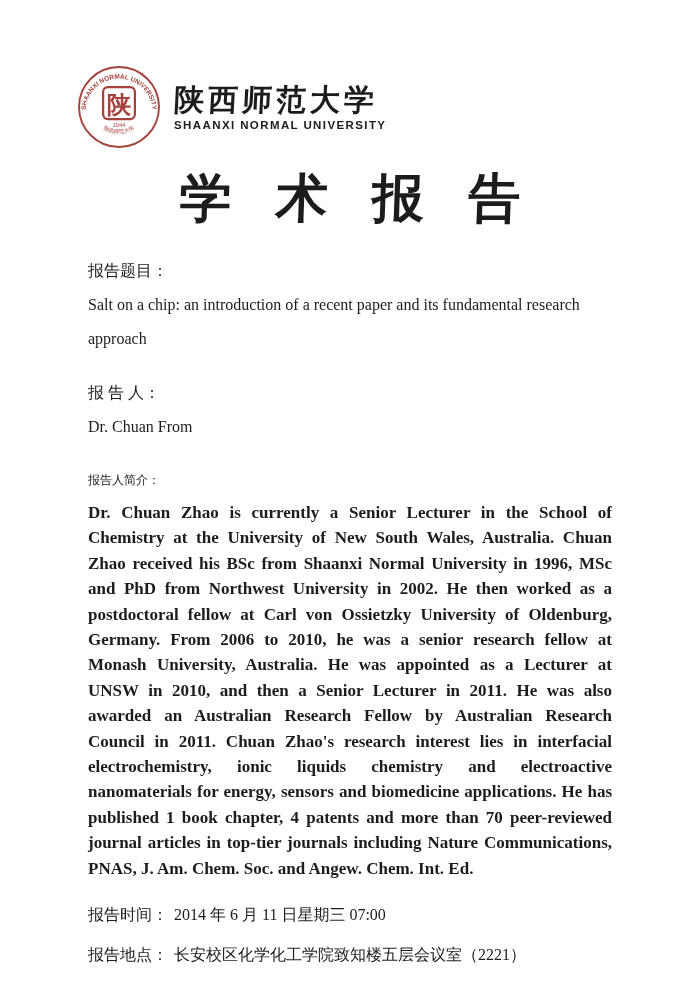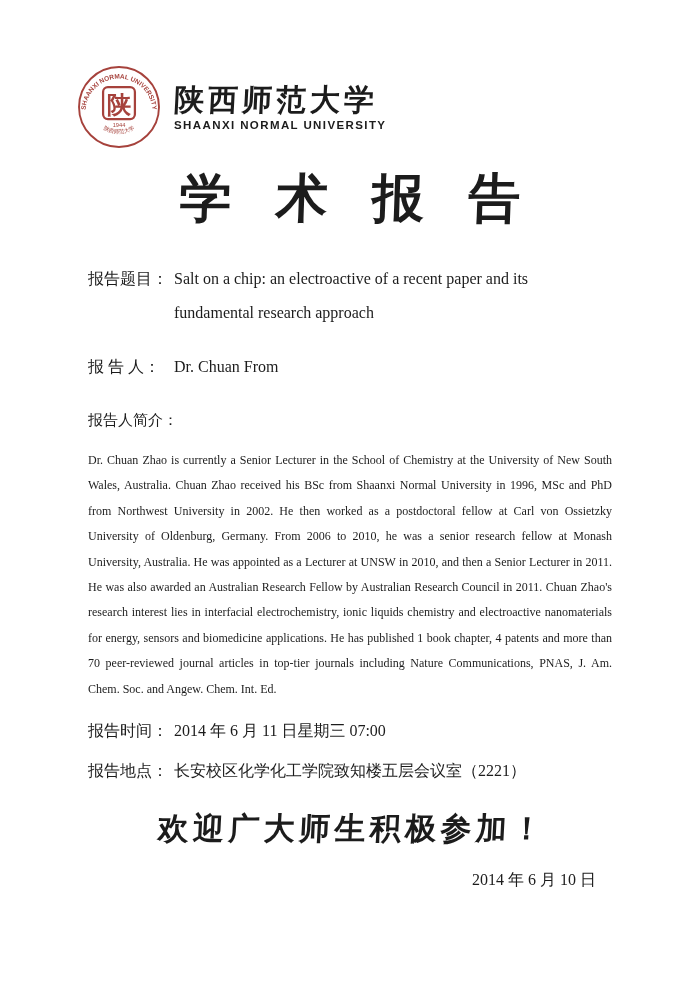--- a/index.html
+++ b/index.html
@@ -54,33 +54,34 @@
   }
 
   
   .field {
     display: flex;
     font-size: 16px;
     line-height: 34px;
   }
   .field .label { flex: none; width: 86px; white-space: nowrap; }
   .field .value { flex: 1; }
-  .field-title    { margin-top: 28px; }
-  .field-speaker  { margin-top: 20px; }
-  .bio-heading    { margin-top: 24px; font-size: 15px; line-height: 24px; }
+  .field-title    { margin-top: 20px; flex-direction: column; }
+  .field-speaker  { margin-top: 20px; flex-direction: column; }
+  .bio-heading    { margin-top: 24px; font-size: 12px; line-height: 24px; }
   .field-time     { margin-top: 12px; align-items: center; }
   .field-location { margin-top: 6px; }
 
   
   .bio {
-    margin-top: 16px;
-    font-size: 12px;
+    margin-top: 8px;
+    font-size: 17px;
     line-height: 25.4px;
     text-align: justify;
     text-justify: inter-word;
+    font-weight: bold;
   }
 
   
   .welcome {
     margin-top: 18px;
     text-align: center;
     font-size: 31px;
     font-weight: bold;
     letter-spacing: 0.14em;
     text-indent: 0.14em;
@@ -117,21 +118,21 @@
     <div class="logo-text">
       <div class="logo-zh">陕西师范大学</div>
       <div class="logo-en">SHAANXI NORMAL UNIVERSITY</div>
     </div>
   </div>
 
   <h1 class="main-title">学 术 报 告</h1>
 
   <div class="field field-title">
     <span class="label">报告题目：</span>
-    <span class="value">Salt on a chip: an electroactive of a recent paper and its fundamental research approach</span>
+    <span class="value">Salt on a chip: an introduction of a recent paper and its fundamental research approach</span>
   </div>
 
   <div class="field field-speaker">
     <span class="label">报  告  人：</span>
     <span class="value">Dr. Chuan From</span>
   </div>
 
   <div class="bio-heading">报告人简介：</div>
 
   <p class="bio">Dr. Chuan Zhao is currently a Senior Lecturer in the School of Chemistry at the University of New South Wales, Australia. Chuan Zhao received his BSc from Shaanxi Normal University in 1996, MSc and PhD from Northwest University in 2002. He then worked as a postdoctoral fellow at Carl von Ossietzky University of Oldenburg, Germany. From 2006 to 2010, he was a senior research fellow at Monash University, Australia. He was appointed as a Lecturer at UNSW in 2010, and then a Senior Lecturer in 2011. He was also awarded an Australian Research Fellow by Australian Research Council in 2011. Chuan Zhao's research interest lies in interfacial electrochemistry, ionic liquids chemistry and electroactive nanomaterials for energy, sensors and biomedicine applications. He has published 1 book chapter, 4 patents and more than 70 peer-reviewed journal articles in top-tier journals including Nature Communications, PNAS, J. Am. Chem. Soc. and Angew. Chem. Int. Ed.</p>

